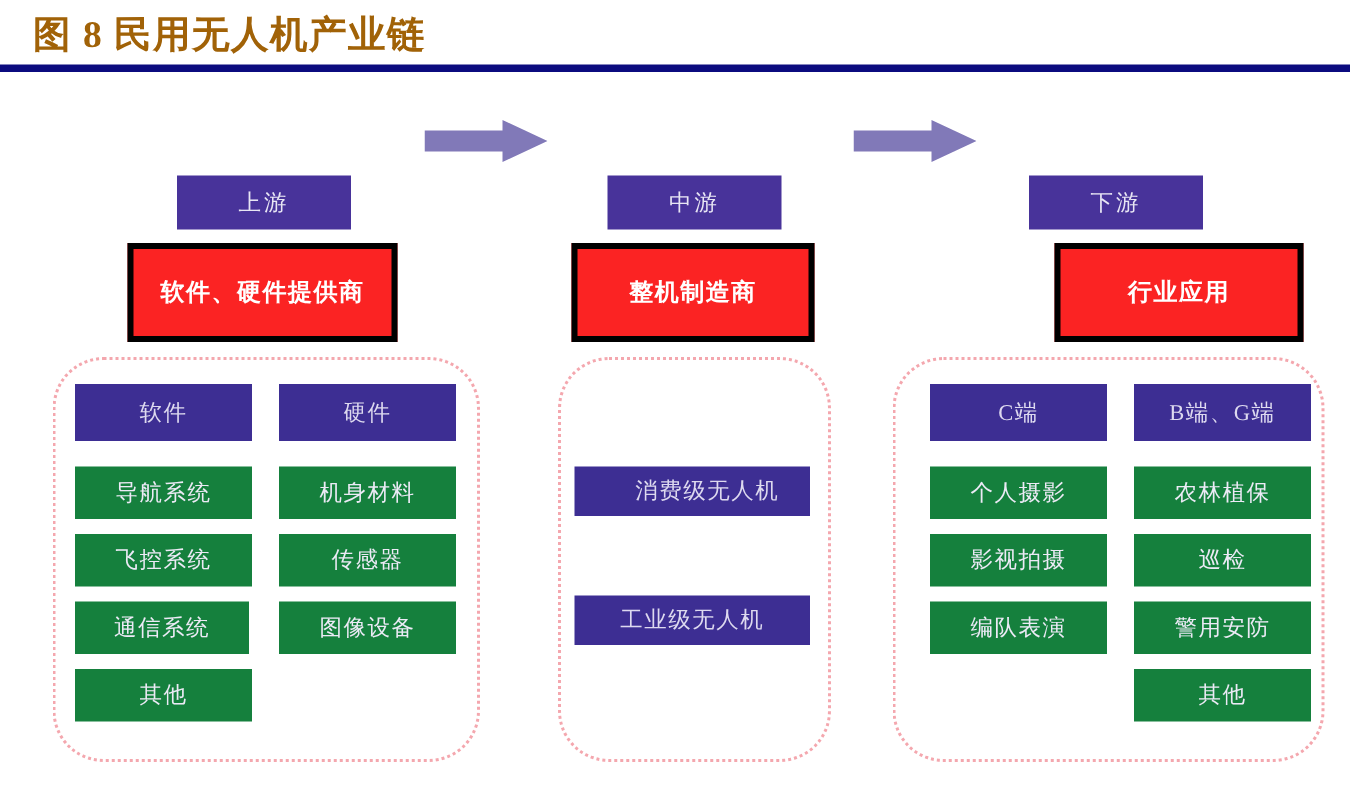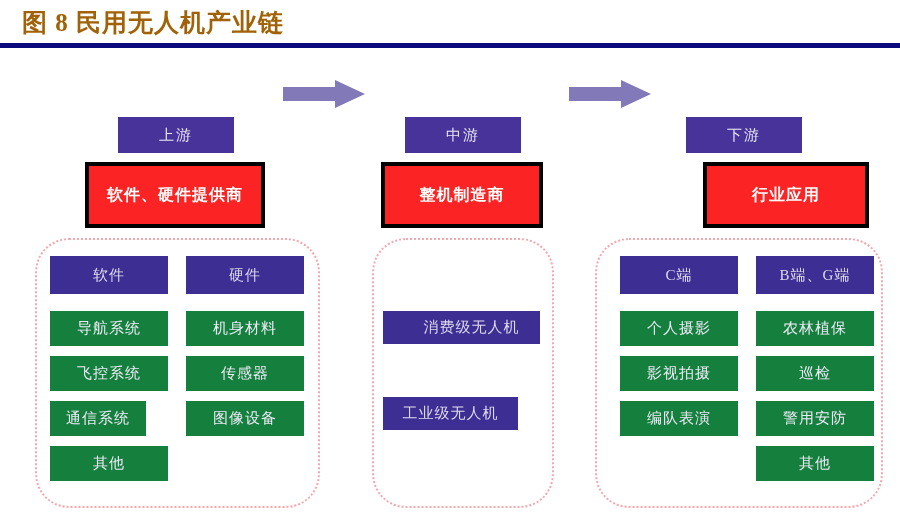--- a/index.html
+++ b/index.html
@@ -163,29 +163,29 @@
 
   <div class="panel panel-up"></div>
   <div class="panel panel-mid"></div>
   <div class="panel panel-down"></div>
 
   <div class="box head" style="left:50px;  top:256px; width:118px;">软件</div>
   <div class="box head" style="left:186px; top:256px; width:118px;">硬件</div>
 
   <div class="box sub" style="left:50px;  top:311px; width:118px;">导航系统</div>
   <div class="box sub" style="left:50px;  top:356px; width:118px;">飞控系统</div>
-  <div class="box sub" style="left:50px;  top:401px; width:96px;">通信系统</div>
+  <div class="box sub" style="left:50px;  top:401px; width:116px;">通信系统</div>
   <div class="box sub" style="left:50px;  top:446px; width:118px;">其他</div>
 
   <div class="box sub" style="left:186px; top:311px; width:118px;">机身材料</div>
   <div class="box sub" style="left:186px; top:356px; width:118px;">传感器</div>
   <div class="box sub" style="left:186px; top:401px; width:118px;">图像设备</div>
 
   <div class="box mid-item" style="left:383px; top:311px; width:157px;padding-left:20px;">消费级无人机</div>
-  <div class="box mid-item" style="left:383px; top:397px; width:135px;font-family:Liberation Serif, serif;">工业级无人机</div>
+  <div class="box mid-item" style="left:383px; top:397px; width:157px;font-family:Liberation Serif, serif;">工业级无人机</div>
 
   <div class="box head" style="left:620px; top:256px; width:118px;">C端</div>
   <div class="box head" style="left:756px; top:256px; width:118px;">B端、G端</div>
 
   <div class="box sub" style="left:620px; top:311px; width:118px;">个人摄影</div>
   <div class="box sub" style="left:620px; top:356px; width:118px;">影视拍摄</div>
   <div class="box sub" style="left:620px; top:401px; width:118px;">编队表演</div>
 
   <div class="box sub" style="left:756px; top:311px; width:118px;">农林植保</div>
   <div class="box sub" style="left:756px; top:356px; width:118px;">巡检</div>

